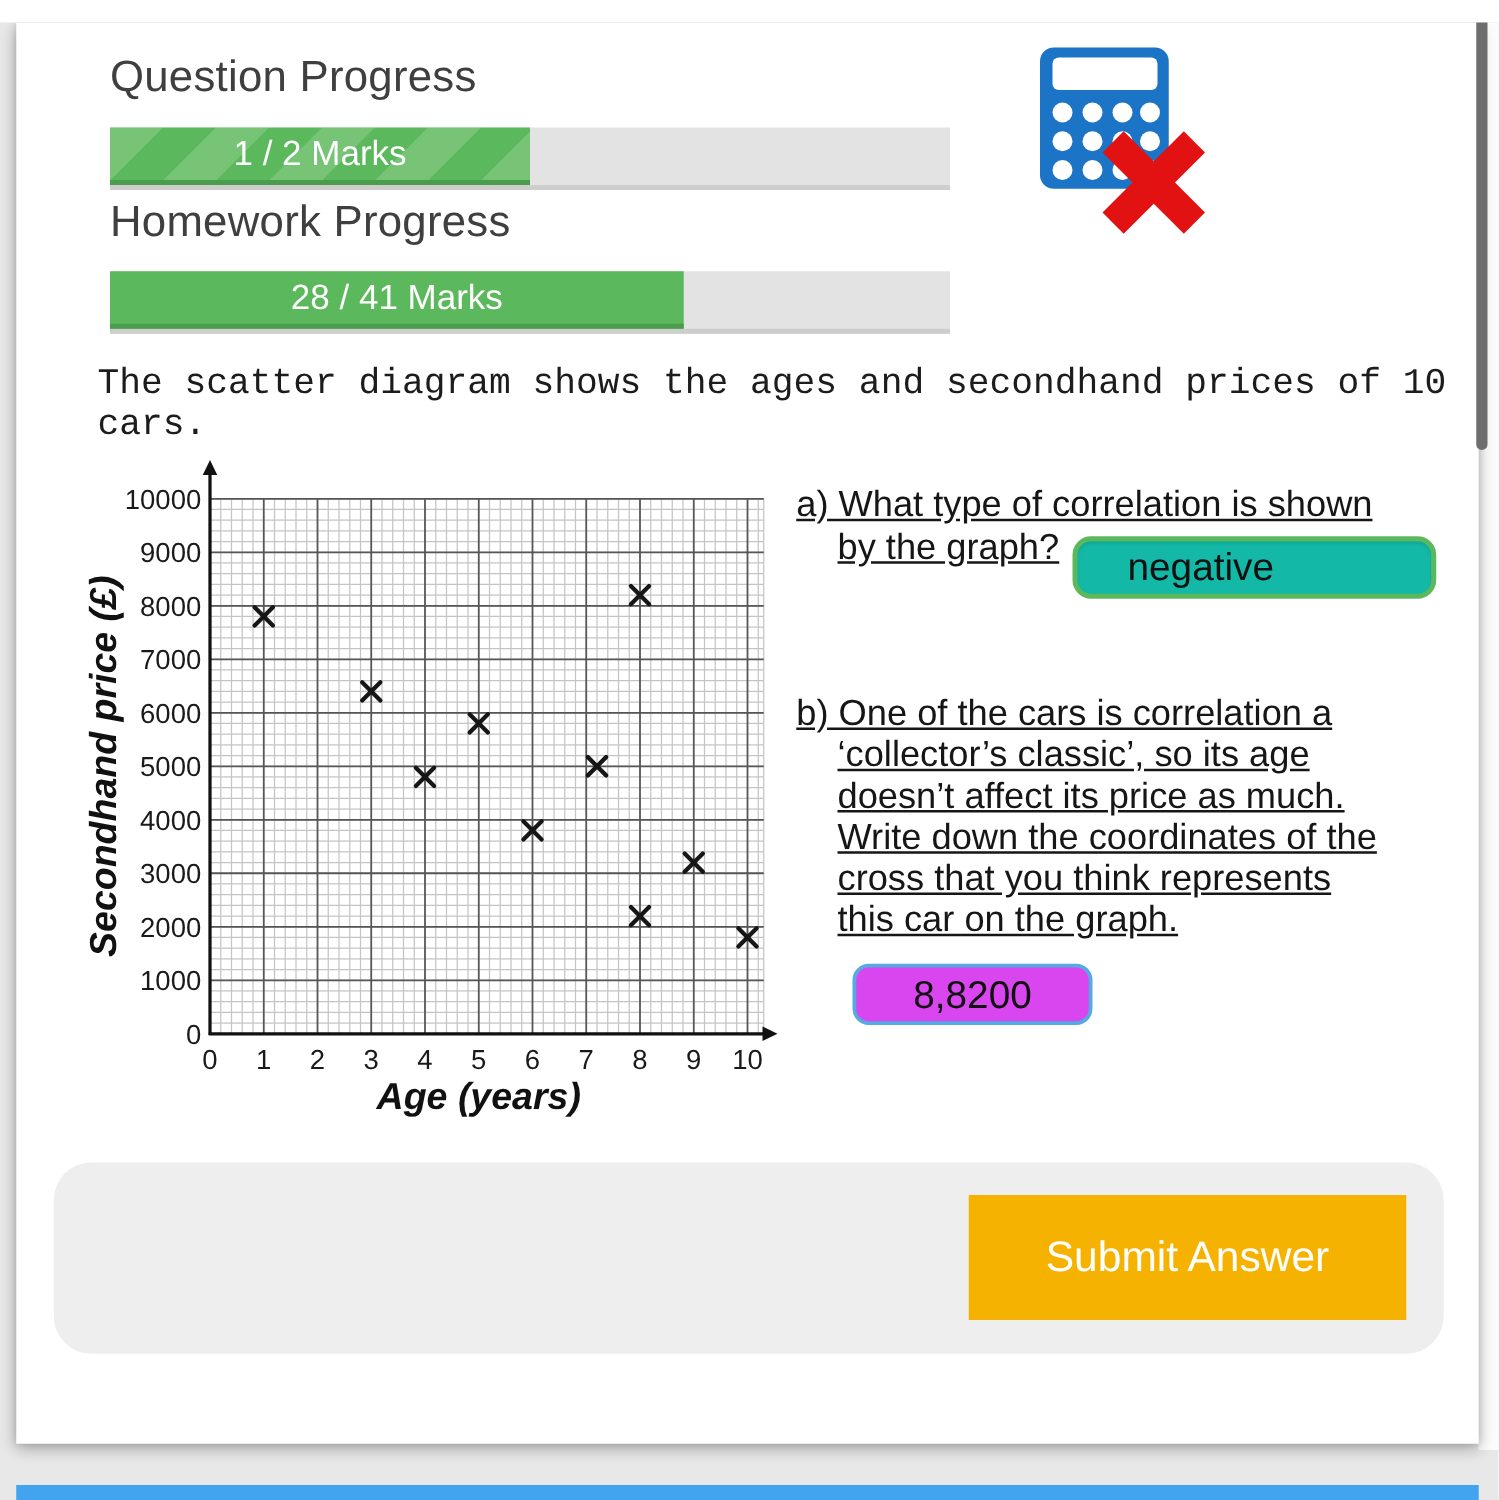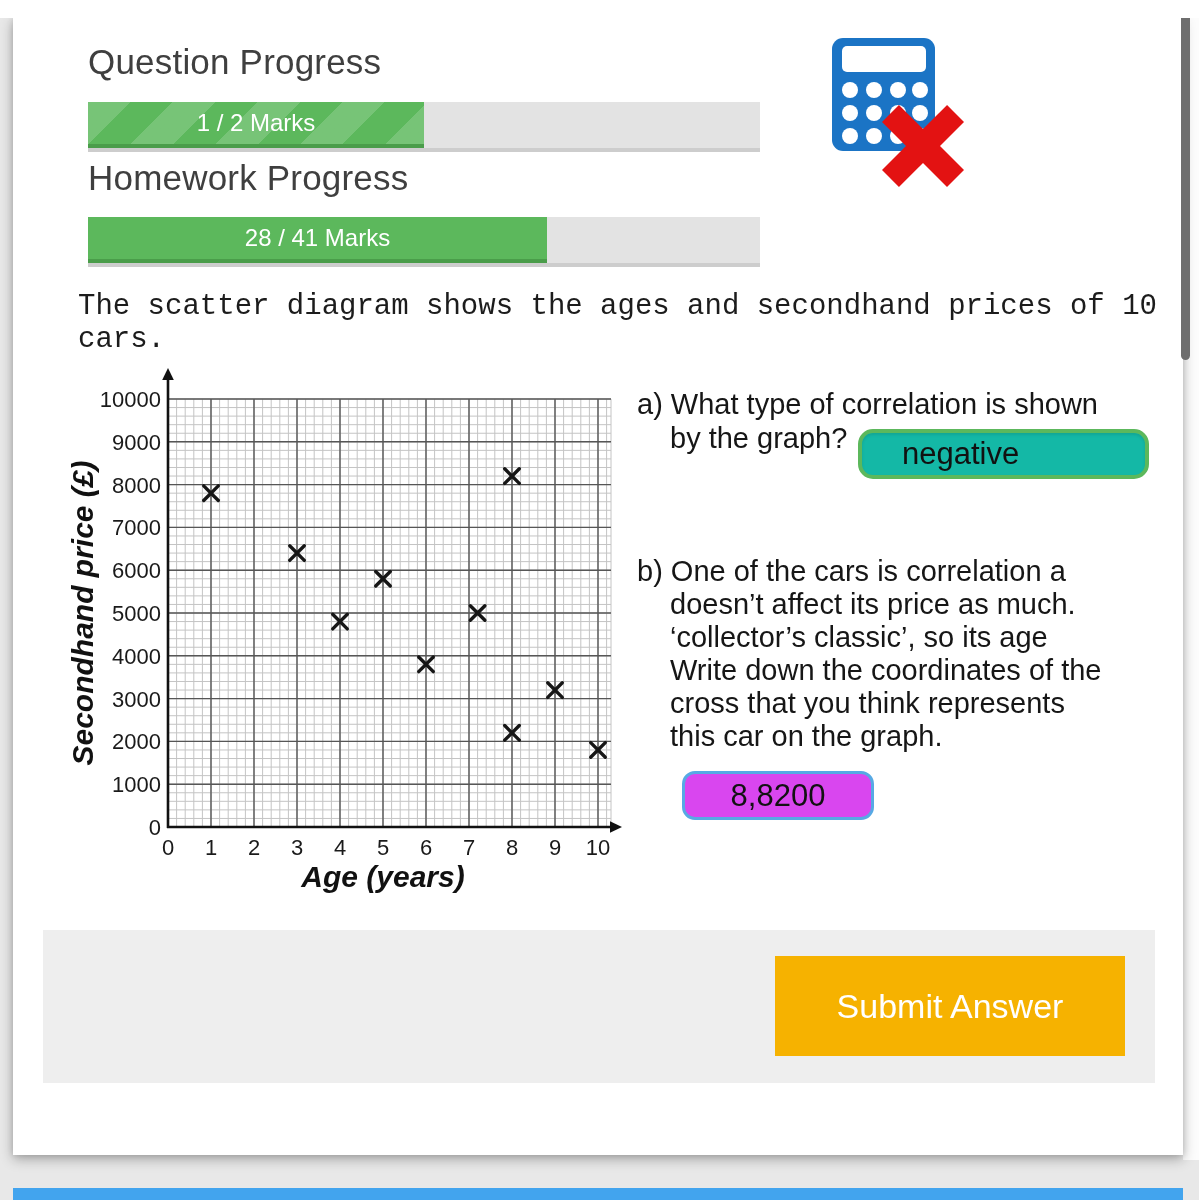--- a/index.html
+++ b/index.html
@@ -14,49 +14,49 @@
 
   .prog-title { position:absolute; left:75px; font-size:35px; color:#3f3f3f; letter-spacing:0.2px; }
   #qp-title { top:24px; }
   #hw-title { top:140px; }
 
   .bar { position:absolute; left:75px; width:672px; height:50px; background:#e3e3e3; border-bottom:4px solid #cdcdcd; }
   #qp-bar { top:84px; }
   #hw-bar { top:199px; }
   .fill { height:100%; background:#5cb85c; border-bottom:4px solid #4a9d4a; display:flex; align-items:center; justify-content:center; }
   .fill.striped { background-image:repeating-linear-gradient(135deg, rgba(255,255,255,0.17) 0 30px, rgba(255,255,255,0) 30px 60px); }
-  .fill span { color:#ffffff; font-size:24px; }
+  .fill span { color:#ffffff; font-size:28px; }
 
   
   .calc-wrap { position:absolute; left:819px; top:18px; width:150px; height:150px; }
   .calc-body { position:absolute; left:0; top:2px; width:103px; height:113px; background:#1b74c5; border-radius:11px; }
   .calc-screen { position:absolute; left:10px; top:8px; width:84px; height:26px; background:#ffffff; border-radius:5px; }
   .calc-btn { position:absolute; width:16px; height:16px; border-radius:50%; background:#ffffff; }
   .nocalc-x { position:absolute; left:45px; top:64px; width:92px; height:92px; }
   .nocalc-x .b { position:absolute; left:0; top:34px; width:92px; height:24px; background:#e31212; }
   .nocalc-x .b1 { transform:rotate(45deg); }
   .nocalc-x .b2 { transform:rotate(-45deg); }
 
   .intro { position:absolute; left:65px; top:272px; font-size:29px; color:#1c1c1c;font-family:Liberation Mono, monospace; }
 
   #scatter-svg { position:absolute; left:47px; top:345px; width:600px; height:535px; }
   #scatter-svg text { font-family:"Liberation Sans", sans-serif; }
 
-  .q-block { position:absolute; font-size:29px; color:#161616; line-height:34px; }
+  .q-block { position:absolute; font-size:29px; color:#161616; line-height:34px;text-decoration:underline; }
   #q-a { left:624px; top:369px; width:560px; }
   #q-b { left:624px; top:537px; width:560px; line-height:33px; }
   .q-line.cont { margin-left:33px; }
 
   .ans { position:absolute; font-family:"Liberation Sans", sans-serif; font-size:31px; color:#111; outline:none; }
   #ans-a { left:845px; top:411px; width:291px; height:50px; background:#14b8a6; border:4px solid #5cb85c; border-radius:15px;
            padding-left:40px; text-align:left; box-shadow:inset 0 2px 3px rgba(0,0,0,0.10); }
   #ans-b { left:669px; top:753px; width:192px; height:49px; background:#d946ef; border:3px solid #57a9e4; border-radius:13px;
            text-align:center; }
 
-  .footer-panel { position:absolute; left:30px; top:912px; width:1112px; height:153px; background:#eeeeee; }
+  .footer-panel { position:absolute; left:30px; top:912px; width:1112px; height:153px; background:#eeeeee;border-radius:30px; }
   .submit-btn { position:absolute; left:732px; top:26px; width:350px; height:100px; background:#f6b200; border:none;
                 color:#ffffff; font-size:34px; font-family:"Liberation Sans", sans-serif; cursor:pointer; }
 
   .blue-bar { position:absolute; left:13px; top:1170px; width:1170px; height:30px; background:#42a4ee; z-index:3; }
 </style>
 </head>
 <body>
 
 <div class="page">
 
@@ -281,22 +281,22 @@
       </svg>
 
     <div class="q-block" id="q-a">
       <div class="q-line">a) What type of correlation is shown</div>
       <div class="q-line cont">by the graph?</div>
     </div>
     <input class="ans" id="ans-a" value="negative" style="">
 
     <div class="q-block" id="q-b">
       <div class="q-line">b) One of the cars is correlation a</div>
+      <div class="q-line cont">‘collector’s classic’, so its age</div>
       <div class="q-line cont">doesn’t affect its price as much.</div>
-      <div class="q-line cont">‘collector’s classic’, so its age</div>
       <div class="q-line cont">Write down the coordinates of the</div>
       <div class="q-line cont">cross that you think represents</div>
       <div class="q-line cont">this car on the graph.</div>
     </div>
     <input class="ans" id="ans-b" value="8,8200" style="">
 
     <div class="footer-panel">
       <button class="submit-btn">Submit Answer</button>
     </div>
 

